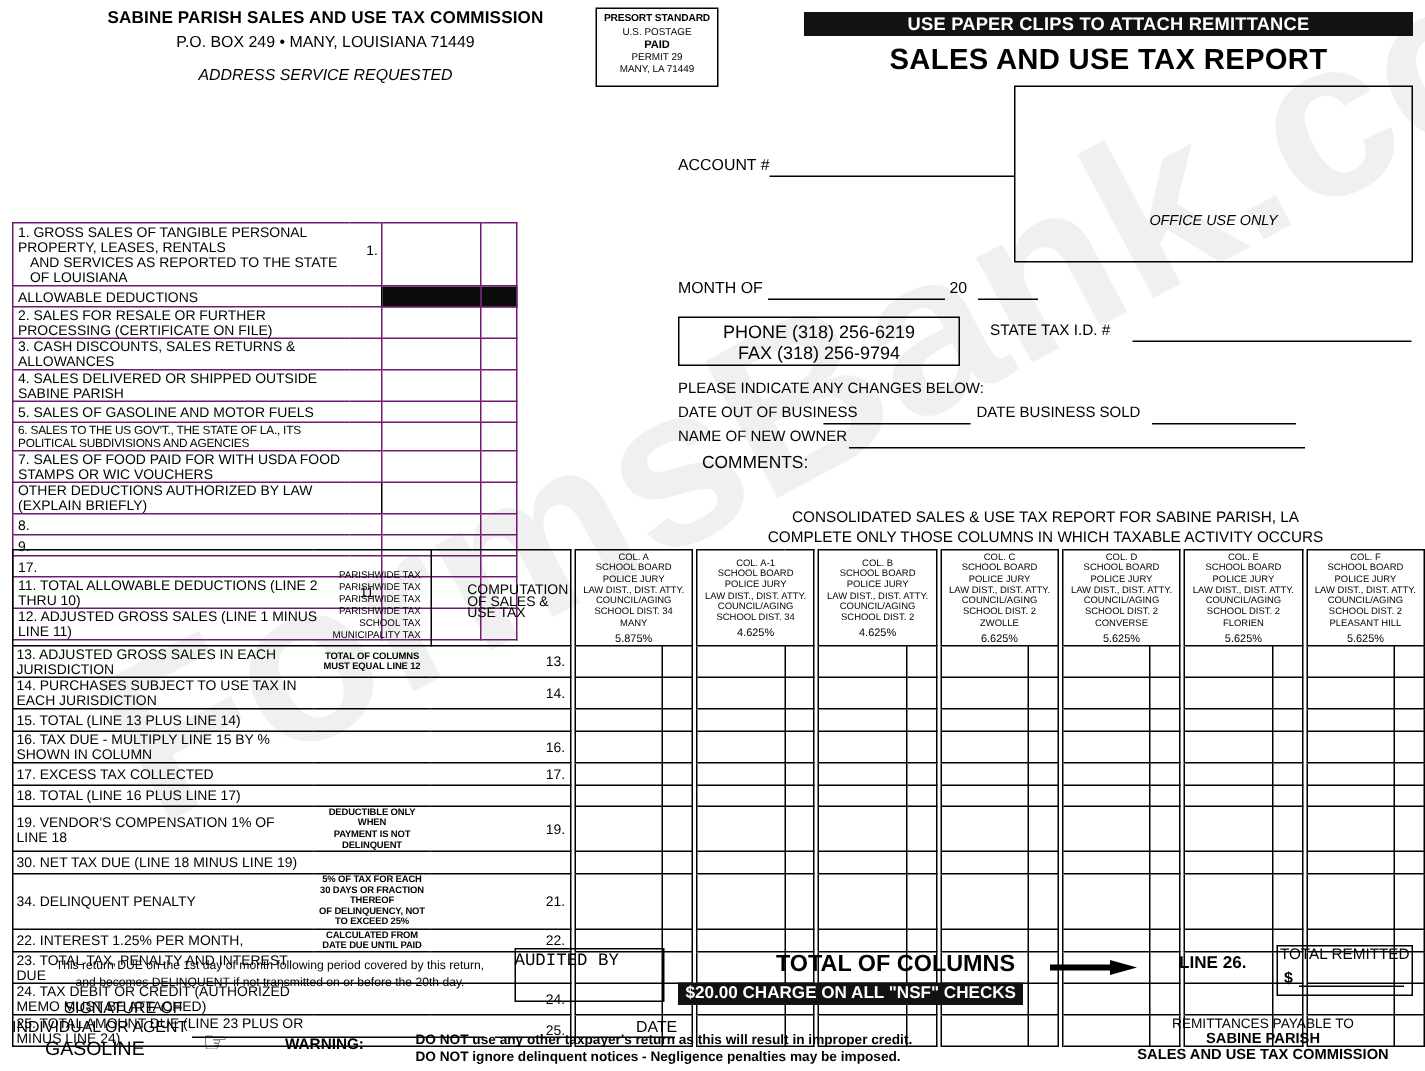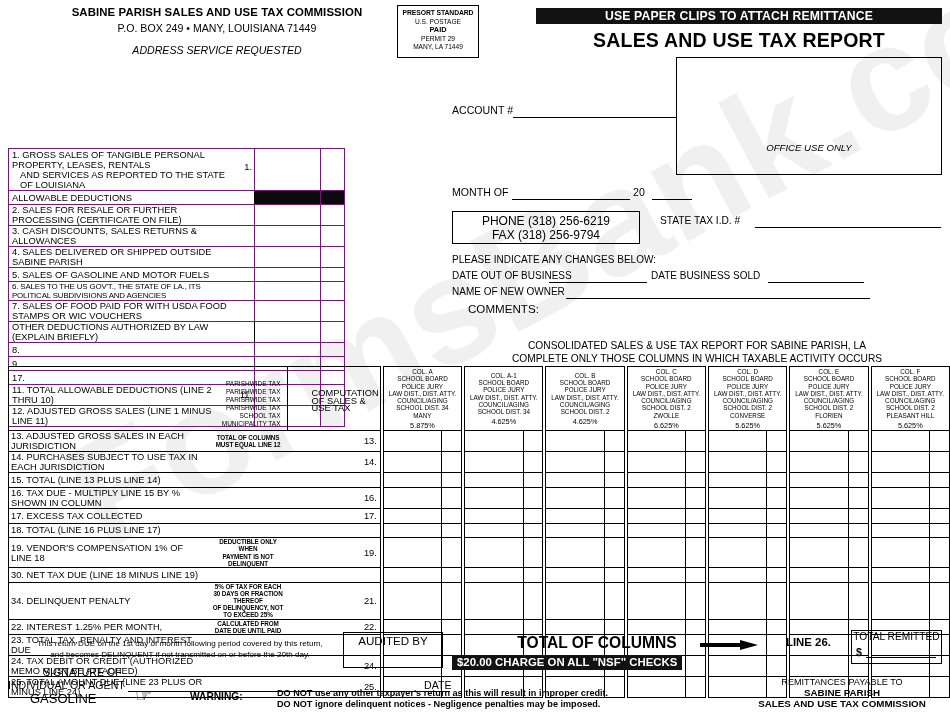--- a/index.html
+++ b/index.html
@@ -106,22 +106,22 @@
     line-height:8.1px; vertical-align:bottom; padding-bottom:2px;}
   #grid tr.hdr td.cap0{ text-align:left; vertical-align:bottom; font-size:9.3px;
     padding-left:24px; padding-bottom:18px;}
   .rate{ font-weight:normal; font-size:7.3px; display:block; margin-top:3px;}
   .cname{ display:block;}
 
   
   .retnote{ left:30px; top:638px; width:300px; text-align:center; font-size:8.1px;
     line-height:11px;}
   .audited{ left:343px; top:632px; width:100px; height:36px; border:1.2px solid #000;}
-  .auditedlbl{ left:343px; top:634px; width:100px; text-align:center;
-    font-size:11.6px;}
+  .auditedlbl{ left:343px; top:634px; width:100px; 
+    font-size:11.6px;font-family:Liberation Mono, monospace;}
   .totcols{ left:452px; top:634px; width:290px; text-align:center;
     font-size:15.6px; font-weight:bold;}
   .arrow{ left:700px; top:640px; width:58px; height:10px;}
   .line26{ left:786px; top:636px; font-size:11.4px; font-weight:bold;}
   .totrem{ left:851px; top:630px; width:91px; height:34px; border:1.2px solid #000;}
   .totremlbl{ left:851px; top:631px; width:91px; text-align:center; font-size:10.2px;}
   .dollarsign{ left:856px; top:646px; font-size:10.6px; font-weight:bold;}
   .dollarline{ left:866px; top:657px; width:70px; border-bottom:1px solid #000;}
   .nsf{ left:452px; top:655px; background:#121212; color:#fff; font-size:11.4px;
     font-weight:bold; padding:1px 5px 2px 5px;}

